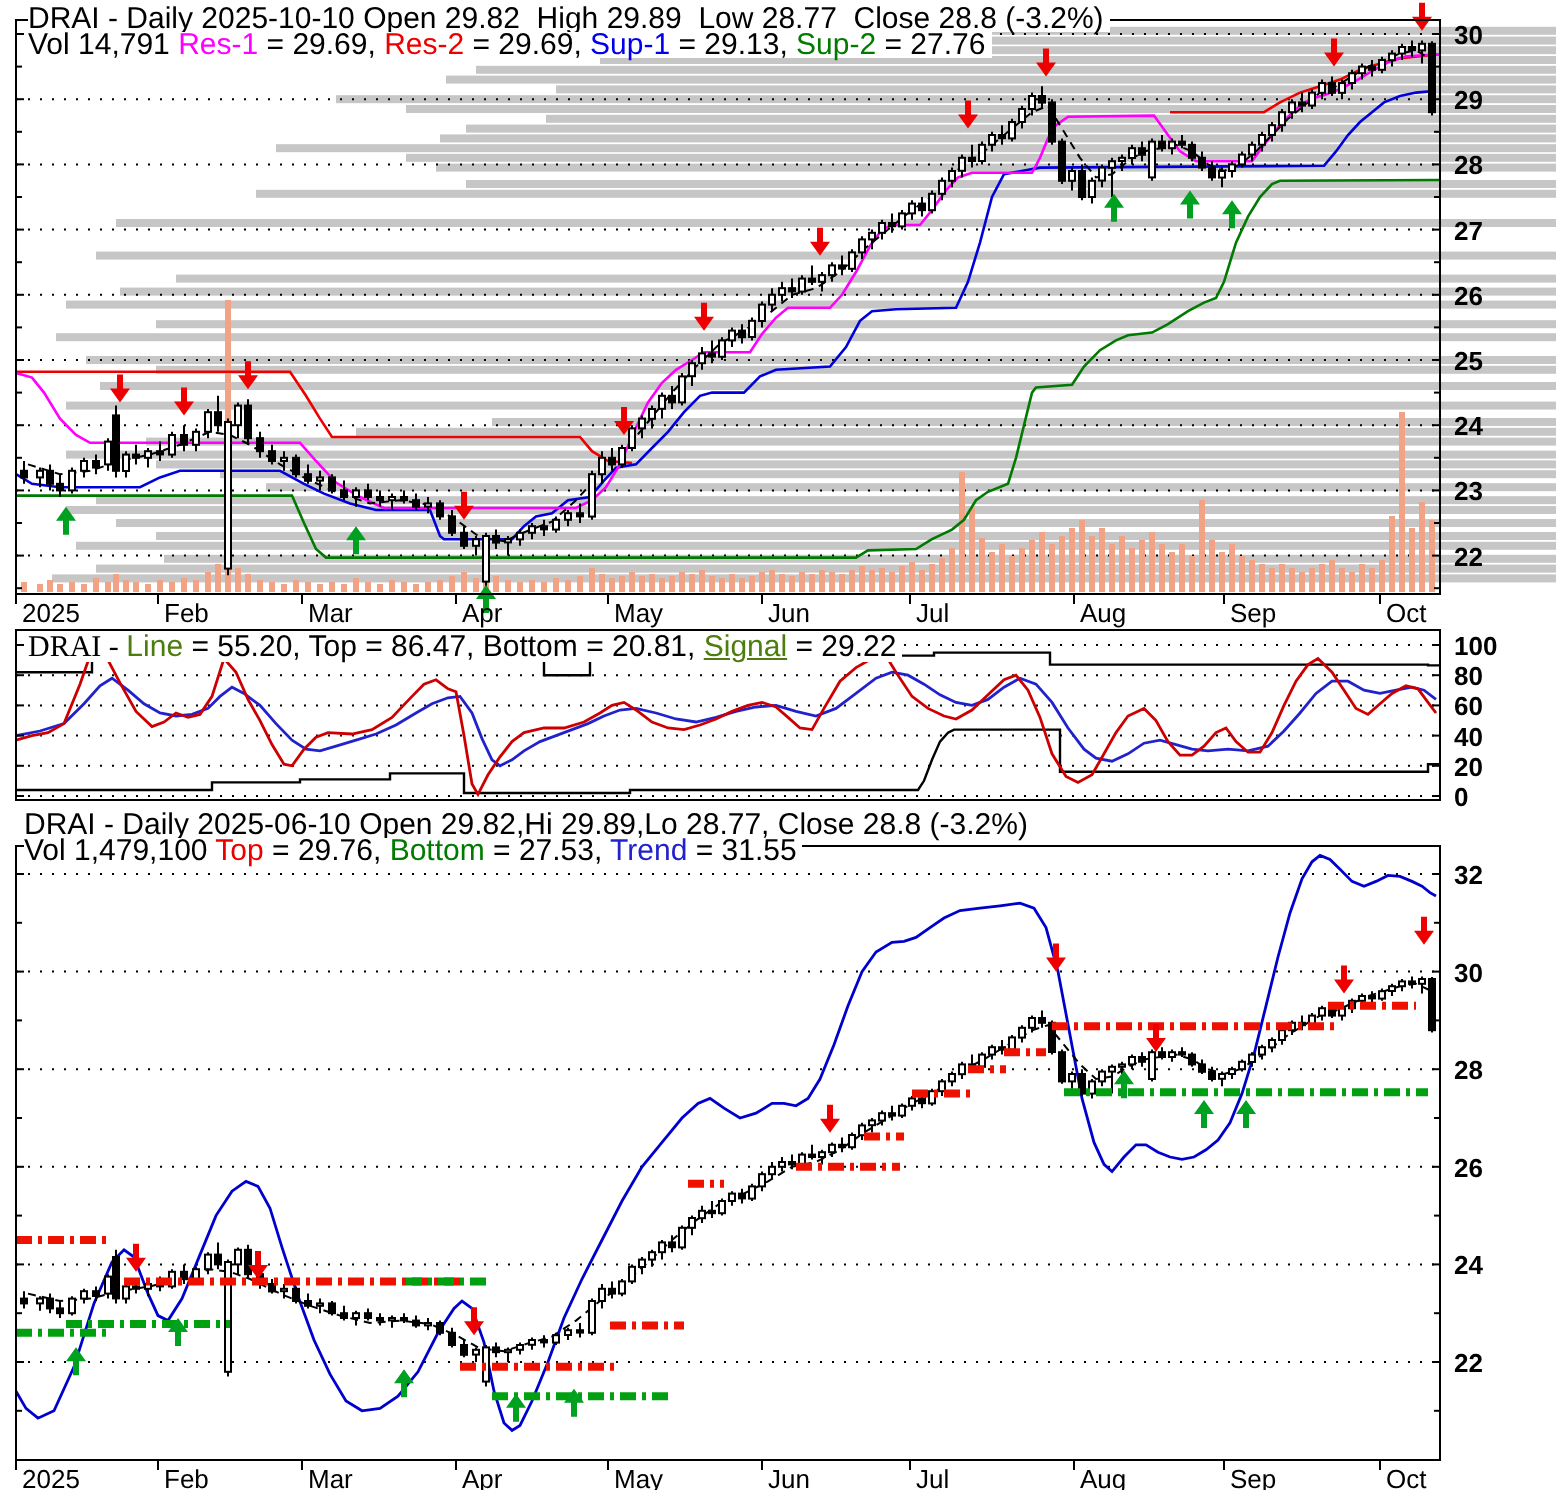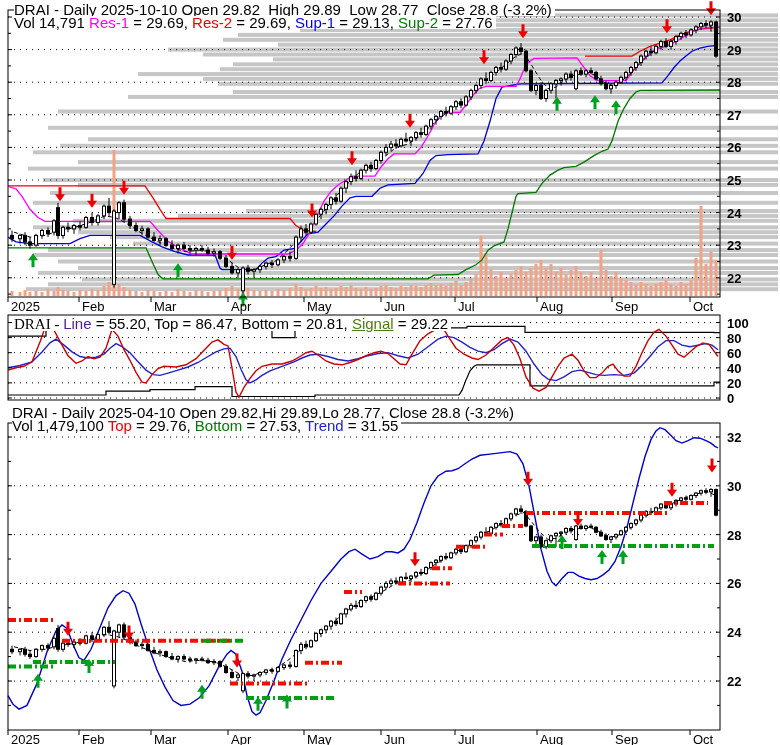--- a/index.html
+++ b/index.html
@@ -940,16 +940,16 @@
       <text x="458" y="744.0" font-size="13" text-anchor="start" fill="#000">Jul</text>
       <line x1="537" y1="730" x2="537" y2="735" stroke="#000"></line>
       <text x="540" y="744.0" font-size="13" text-anchor="start" fill="#000">Aug</text>
       <line x1="612" y1="730" x2="612" y2="735" stroke="#000"></line>
       <text x="615" y="744.0" font-size="13" text-anchor="start" fill="#000">Sep</text>
       <line x1="690" y1="730" x2="690" y2="735" stroke="#000"></line>
       <text x="693" y="744.0" font-size="13" text-anchor="start" fill="#000">Oct</text>
     </svg>
   <div class="hdr" style="left:14px;top:3px;"><span style="color: rgb(0, 0, 0);">DRAI - Daily 2025-10-10 Open 29.82  High 29.89  Low 28.77  Close 28.8 (-3.2%)</span></div>
   <div class="hdr" style="left:14px;top:16px;"><span style="color: rgb(0, 0, 0);">Vol 14,791 </span><span style="color: rgb(255, 0, 255);">Res-1</span><span style="color: rgb(0, 0, 0);"> = 29.69, </span><span style="color: rgb(238, 0, 0);">Res-2</span><span style="color: rgb(0, 0, 0);"> = 29.69, </span><span style="color: rgb(0, 0, 238);">Sup-1</span><span style="color: rgb(0, 0, 0);"> = 29.13, </span><span style="color: rgb(0, 122, 0);">Sup-2</span><span style="color: rgb(0, 0, 0);"> = 27.76</span></div>
-  <div class="hdr" style="left:14px;top:317px;"><span style="color: rgb(0, 0, 0); font-family: Liberation Serif, serif;">DRAI - </span><span style="color: #4c1d95;">Line</span><span style="color: rgb(0, 0, 0); margin-top: 27px;"> = 55.20, Top = 86.47, Bottom = 20.81, </span><span style="color: #4d7c0f; text-decoration: underline;">Signal</span><span style="color: rgb(0, 0, 0);"> = 29.22</span></div>
-  <div class="hdr" style="left:12px;top:406px;"><span style="color: rgb(0, 0, 0);">DRAI - Daily 2025-04-10 Open 29.82,Hi 29.89,Lo 28.77, Close 28.8 (-3.2%)</span></div>
+  <div class="hdr" style="left:14px;top:317px;"><span style="color: rgb(0, 0, 0); font-family: Liberation Serif, serif;">DRAI - </span><span style="color: #4d7c0f;">Line</span><span style="color: rgb(0, 0, 0); margin-top: 27px;"> = 55.20, Top = 86.47, Bottom = 20.81, </span><span style="color: #4d7c0f; text-decoration: underline;">Signal</span><span style="color: rgb(0, 0, 0);"> = 29.22</span></div>
+  <div class="hdr" style="left:12px;top:406px;"><span style="color: rgb(0, 0, 0);">DRAI - Daily 2025-06-10 Open 29.82,Hi 29.89,Lo 28.77, Close 28.8 (-3.2%)</span></div>
   <div class="hdr" style="left:12px;top:419px;"><span style="color: rgb(0, 0, 0);">Vol 1,479,100 </span><span style="color: rgb(238, 0, 0);">Top</span><span style="color: rgb(0, 0, 0);"> = 29.76, </span><span style="color: rgb(0, 122, 0);">Bottom</span><span style="color: rgb(0, 0, 0);"> = 27.53, </span><span style="color: rgb(34, 34, 204);">Trend</span><span style="color: rgb(0, 0, 0);"> = 31.55</span></div>
 </div>
 
 </body></html>

